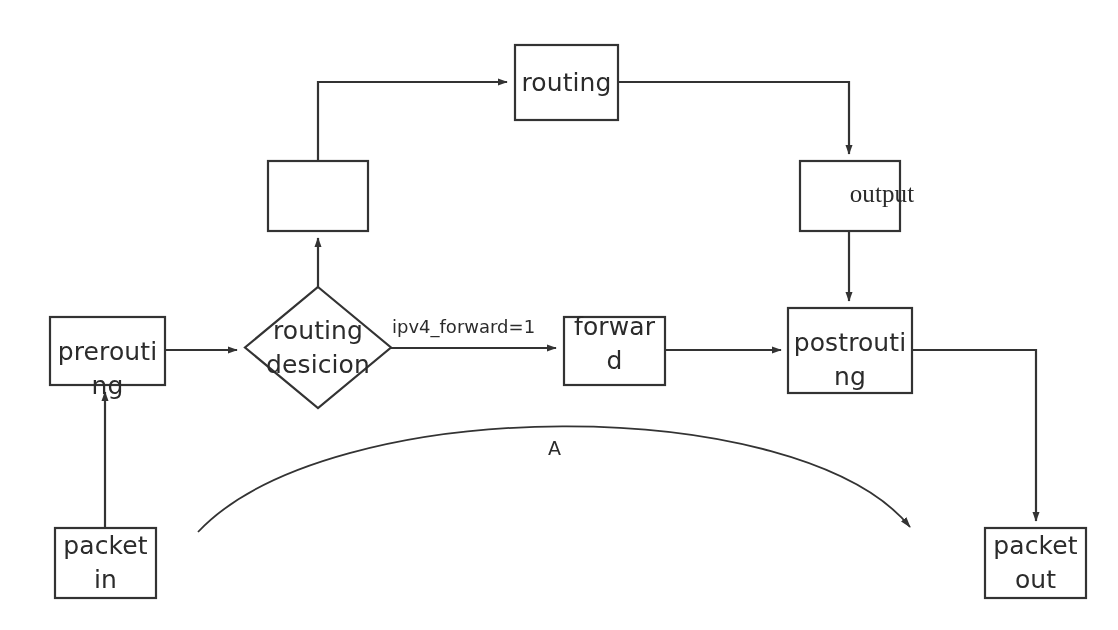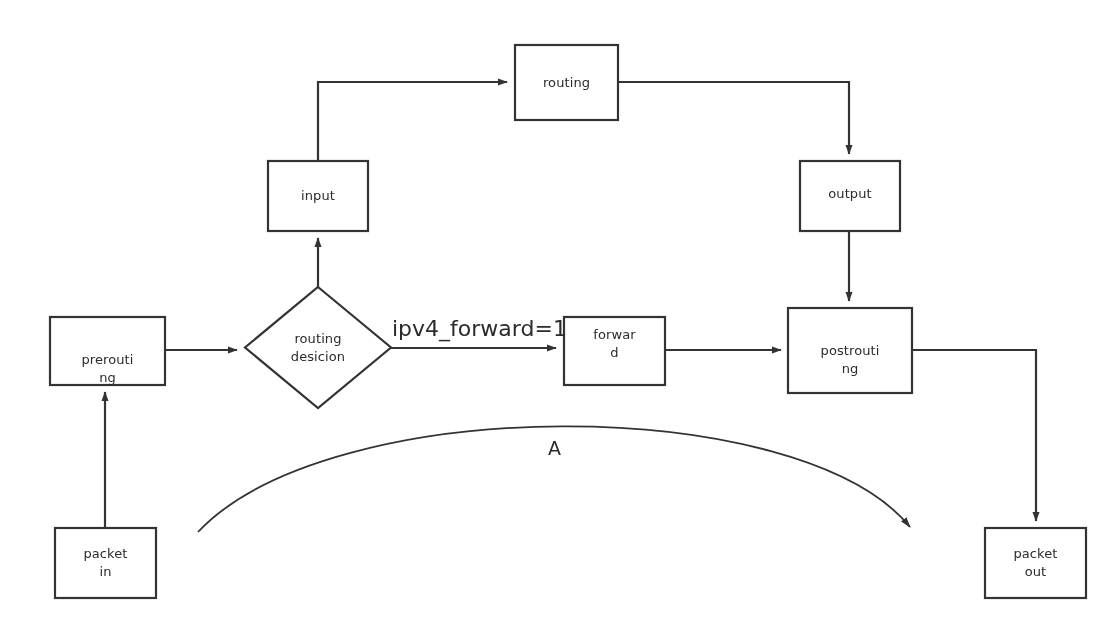--- a/index.html
+++ b/index.html
@@ -22,30 +22,30 @@
     width: 1118px;
     height: 630px;
   }
   .node-label {
     position: absolute;
     display: flex;
     align-items: center;
     justify-content: center;
     text-align: center;
     color: #2b2b2b;
-    font-size: 13px;
+    font-size: 25px;
     line-height: 1.35;
     letter-spacing: 0.1px;
     white-space: pre-line;
     pointer-events: none;
   }
   .edge-label {
     position: absolute;
     color: #2b2b2b;
-    font-size: 22px;
+    font-size: 18px;
     white-space: nowrap;
     letter-spacing: 0px;
   }
   .arc-label {
     position: absolute;
     color: #2b2b2b;
     font-size: 19px;
   }
 </style>
 </head>
@@ -98,25 +98,24 @@
 
     <path fill="none" stroke="#333333" stroke-width="1.8" d="M198,532 C330,392 800,392 910,527" marker-end="url(#arrowhead-thin)"></path>
   </svg>
 
   <div class="node-label" style="left:50px; top:335px; width:115px; height:68px;">prerouti
 ng</div>
 
   <div class="node-label" style="left:245px; top:290px; width:146px; height:115px;">routing
 desicion</div>
 
-  <div class="node-label" style="left:268px; top:161px; width:100px; height:70px;">input</div>
 
   <div class="node-label" style="left:515px; top:45px; width:103px; height:75px;">routing</div>
 
-  <div class="node-label" style="left:800px; top:161px; width:100px; height:66px;">output</div>
+  <div class="node-label" style="left:832px; top:161px; width:100px; height:66px;font-family:Liberation Serif, serif;">output</div>
 
   <div class="node-label" style="left:564px; top:317px; width:101px; height:53px;">forwar
 d</div>
 
   <div class="node-label" style="left:788px; top:308px; width:124px; height:85px;margin-top:9px;">postrouti
 ng</div>
 
   <div class="node-label" style="left:55px; top:528px; width:101px; height:70px;">packet
 in</div>
 

